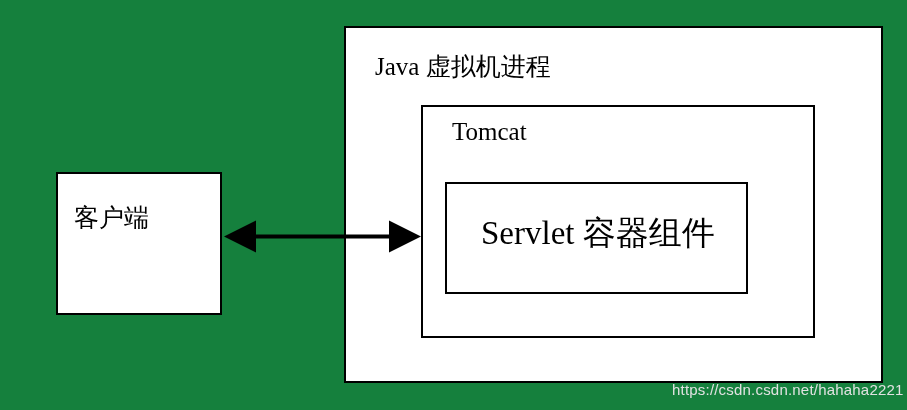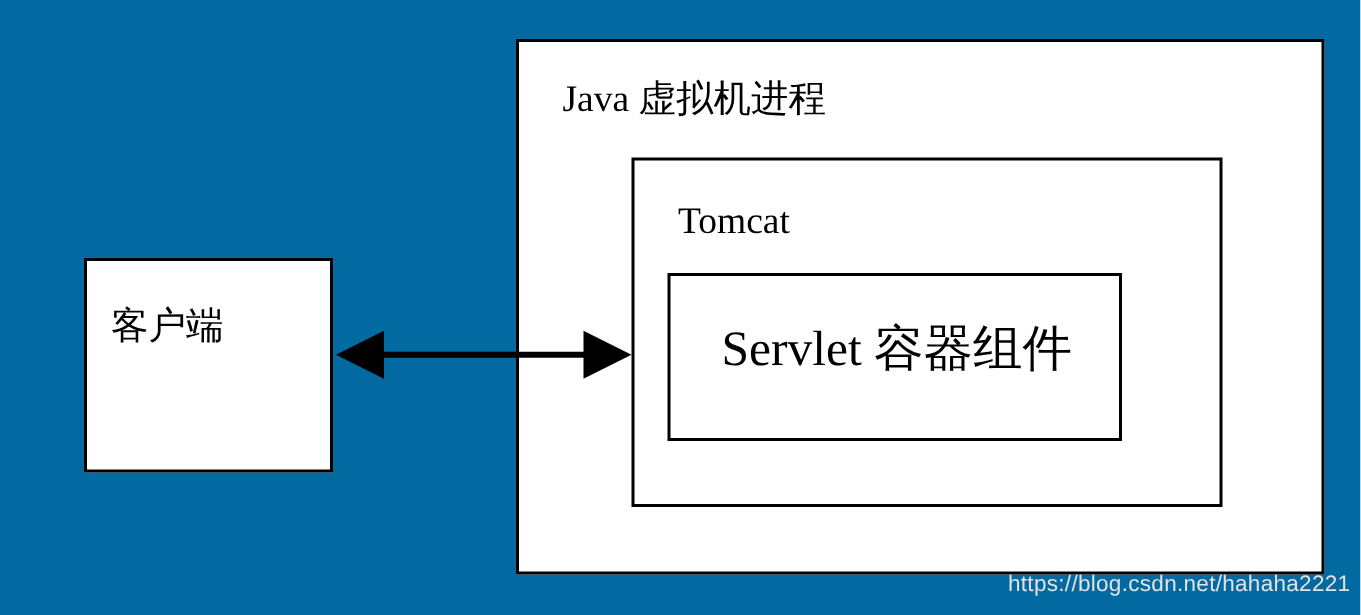--- a/index.html
+++ b/index.html
@@ -7,21 +7,21 @@
     padding: 0;
     background: #ffffff;
   }
   body {
     font-family: "Liberation Serif", "DejaVu Serif", serif;
   }
   #canvas {
     position: relative;
     width: 907px;
     height: 410px;
-    background: #0369a1;
+    background: #15803d;
     overflow: hidden;
   }
   .box {
     position: absolute;
     box-sizing: border-box;
     border: 2.5px solid #000000;
     background: #ffffff;
   }
   
   #jvm-box {
@@ -58,21 +58,21 @@
     font-weight: normal;
     line-height: 1;
   }
   #jvm-label {
     left: 375px;
     top: 54px;
     font-size: 25px;
   }
   #tomcat-label {
     left: 452px;
-    top: 135px;
+    top: 119px;
     font-size: 25px;
   }
   #servlet-label {
     left: 481px;
     top: 217px;
     font-size: 33px;
   }
   #client-label {
     left: 74px;
     top: 205px;
@@ -126,16 +126,16 @@
 
   <div class="box" id="client-box"></div>
   <div class="box-label" id="client-label">客户端</div>
 
   <svg id="arrow-connector" viewBox="0 0 201 35" width="201" height="35">
     <line x1="28" y1="17.5" x2="173" y2="17.5" stroke="#000000" stroke-width="4"></line>
     <polygon points="2,17.5 34,1.5 34,33.5" fill="#000000"></polygon>
     <polygon points="199,17.5 167,1.5 167,33.5" fill="#000000"></polygon>
   </svg>
 
-  <div class="watermark" id="watermark-url">https://blog.csdn.net/hahaha2221</div>
+  <div class="watermark" id="watermark-url">https://csdn.csdn.net/hahaha2221</div>
   <div class="watermark" id="watermark-csdn">CSDN @hahaha2221</div>
 
 </div>
 
 </body></html>

